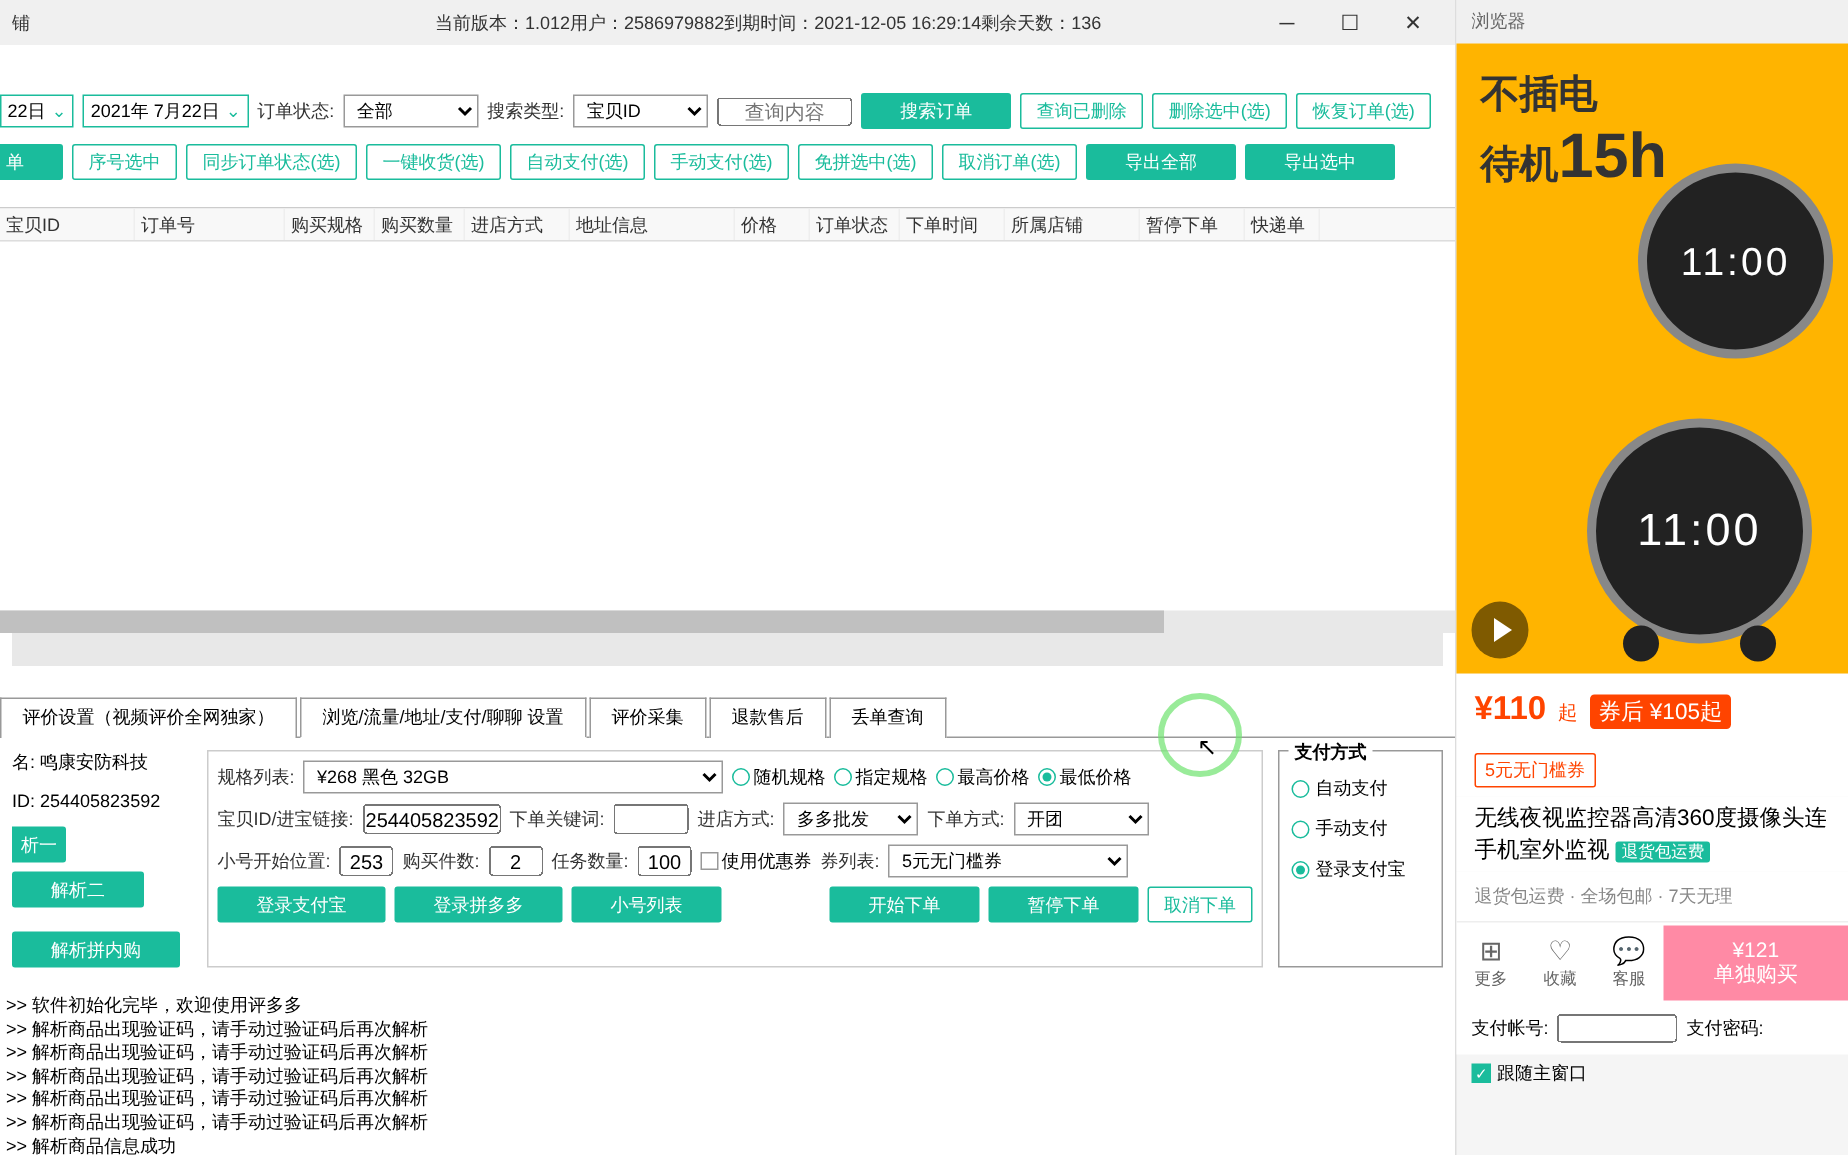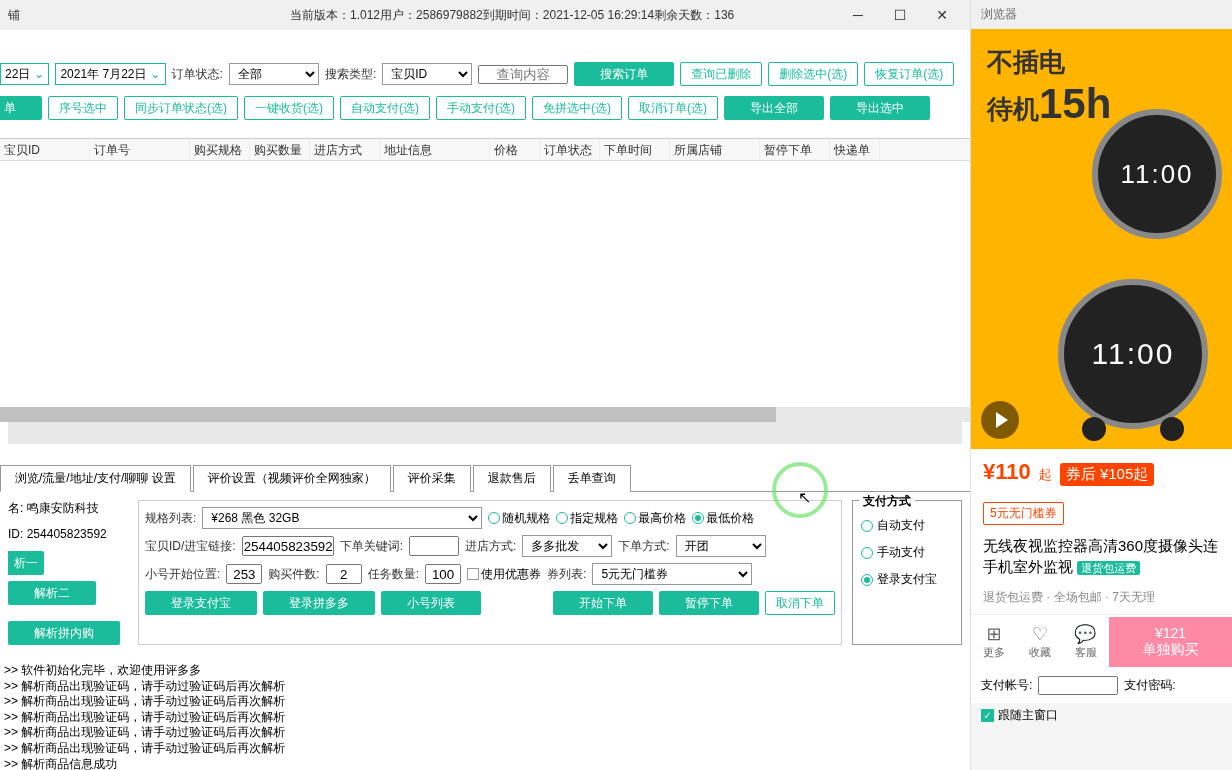--- a/index.html
+++ b/index.html
@@ -158,22 +158,22 @@
           <div class="thumb"></div>
         </div>
     </div>
 
     <div class="selected-bar"></div>
 
     <div class="green-ring"></div>
     <div class="cursor">↖</div>
 
     <div class="tabs">
+      <div class="tab">评价设置（视频评价全网独家）</div>
       <div class="tab active">浏览/流量/地址/支付/聊聊 设置</div>
-      <div class="tab">评价设置（视频评价全网独家）</div>
       <div class="tab">评价采集</div>
       <div class="tab">退款售后</div>
       <div class="tab">丢单查询</div>
     </div>
 
     <div class="config">
       <div class="left-box">
         <div class="shop"><span>名:</span> <span>鸣康安防科技</span></div>
         <div class="shop"><span>ID:</span> <span>254405823592</span></div>
         <div class="row">

